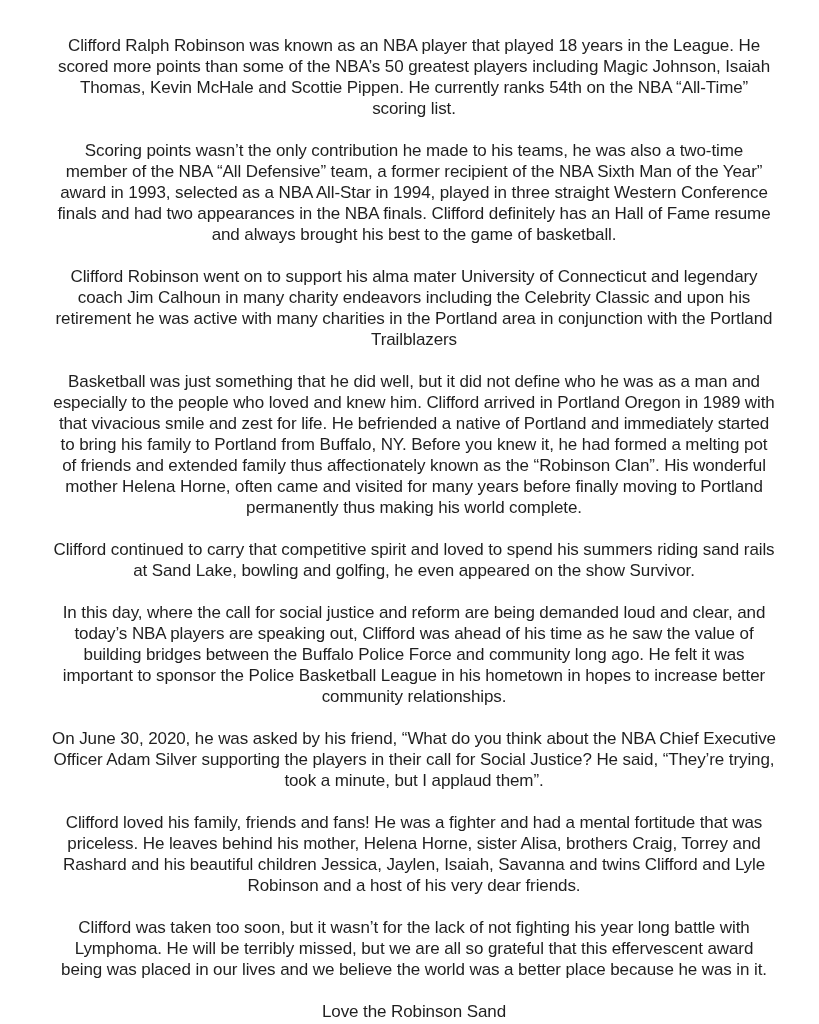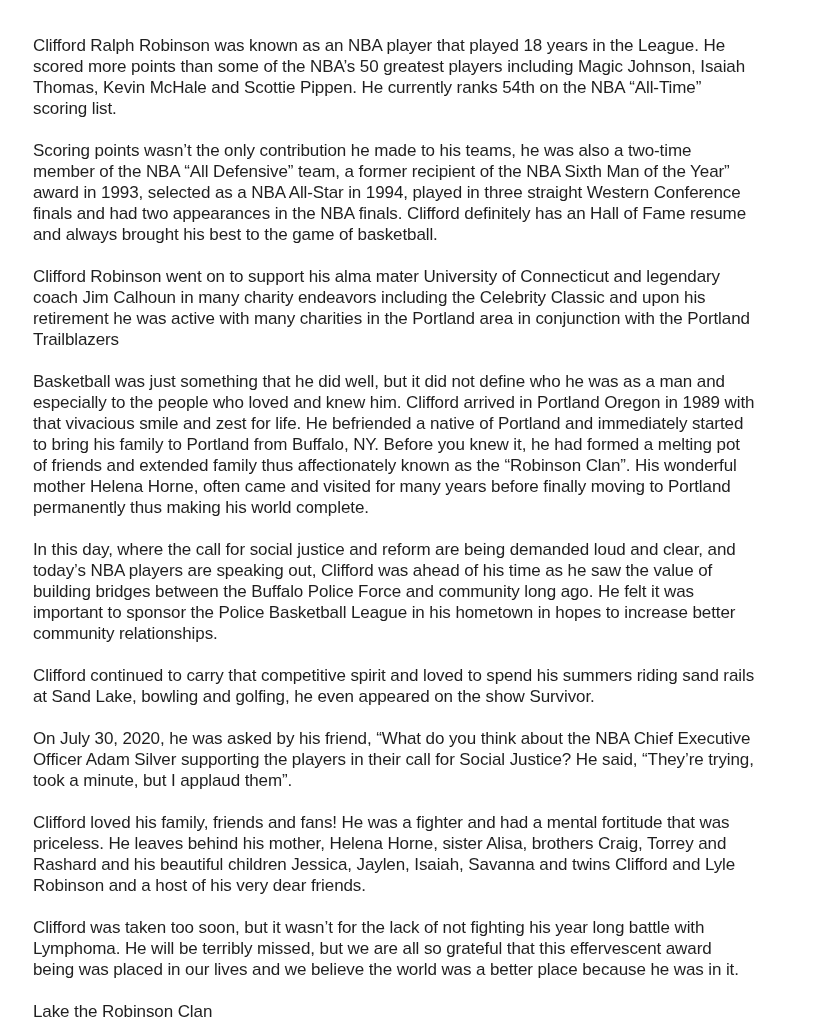--- a/index.html
+++ b/index.html
@@ -15,20 +15,21 @@
   .doc {
     box-sizing: border-box;
     width: 819px;
     height: 1024px;
     padding: 35px 24px 15px 33px;
     font-family: "Liberation Sans", sans-serif;
     font-size: 17px;
     line-height: 21px;
     letter-spacing: -0.1px;
     color: #1f1f1f;
+    text-align: center;
   }
   .doc p {
     margin: 0 0 21px 0;
     white-space: pre;
   }
   .doc p:last-child {
     margin-bottom: 0;
   }
 </style>
 </head>
@@ -48,31 +49,31 @@
 coach Jim Calhoun in many charity endeavors including the Celebrity Classic and upon his
 retirement he was active with many charities in the Portland area in conjunction with the Portland
 Trailblazers</p>
   <p>Basketball was just something that he did well, but it did not define who he was as a man and
 especially to the people who loved and knew him. Clifford arrived in Portland Oregon in 1989 with
 that vivacious smile and zest for life. He befriended a native of Portland and immediately started
 to bring his family to Portland from Buffalo, NY. Before you knew it, he had formed a melting pot
 of friends and extended family thus affectionately known as the “Robinson Clan”. His wonderful
 mother Helena Horne, often came and visited for many years before finally moving to Portland
 permanently thus making his world complete.</p>
+  <p>Clifford continued to carry that competitive spirit and loved to spend his summers riding sand rails
+at Sand Lake, bowling and golfing, he even appeared on the show Survivor.</p>
   <p>In this day, where the call for social justice and reform are being demanded loud and clear, and
 today’s NBA players are speaking out, Clifford was ahead of his time as he saw the value of
 building bridges between the Buffalo Police Force and community long ago. He felt it was
 important to sponsor the Police Basketball League in his hometown in hopes to increase better
 community relationships.</p>
-  <p>Clifford continued to carry that competitive spirit and loved to spend his summers riding sand rails
-at Sand Lake, bowling and golfing, he even appeared on the show Survivor.</p>
-  <p>On July 30, 2020, he was asked by his friend, “What do you think about the NBA Chief Executive
+  <p>On June 30, 2020, he was asked by his friend, “What do you think about the NBA Chief Executive
 Officer Adam Silver supporting the players in their call for Social Justice? He said, “They’re trying,
 took a minute, but I applaud them”.</p>
   <p>Clifford loved his family, friends and fans! He was a fighter and had a mental fortitude that was
 priceless. He leaves behind his mother, Helena Horne, sister Alisa, brothers Craig, Torrey and
 Rashard and his beautiful children Jessica, Jaylen, Isaiah, Savanna and twins Clifford and Lyle
 Robinson and a host of his very dear friends.</p>
   <p>Clifford was taken too soon, but it wasn’t for the lack of not fighting his year long battle with
 Lymphoma. He will be terribly missed, but we are all so grateful that this effervescent award
 being was placed in our lives and we believe the world was a better place because he was in it.</p>
-  <p>Lake the Robinson Clan</p>
+  <p>Love the Robinson Sand</p>
 </div>
 
 </body></html>

